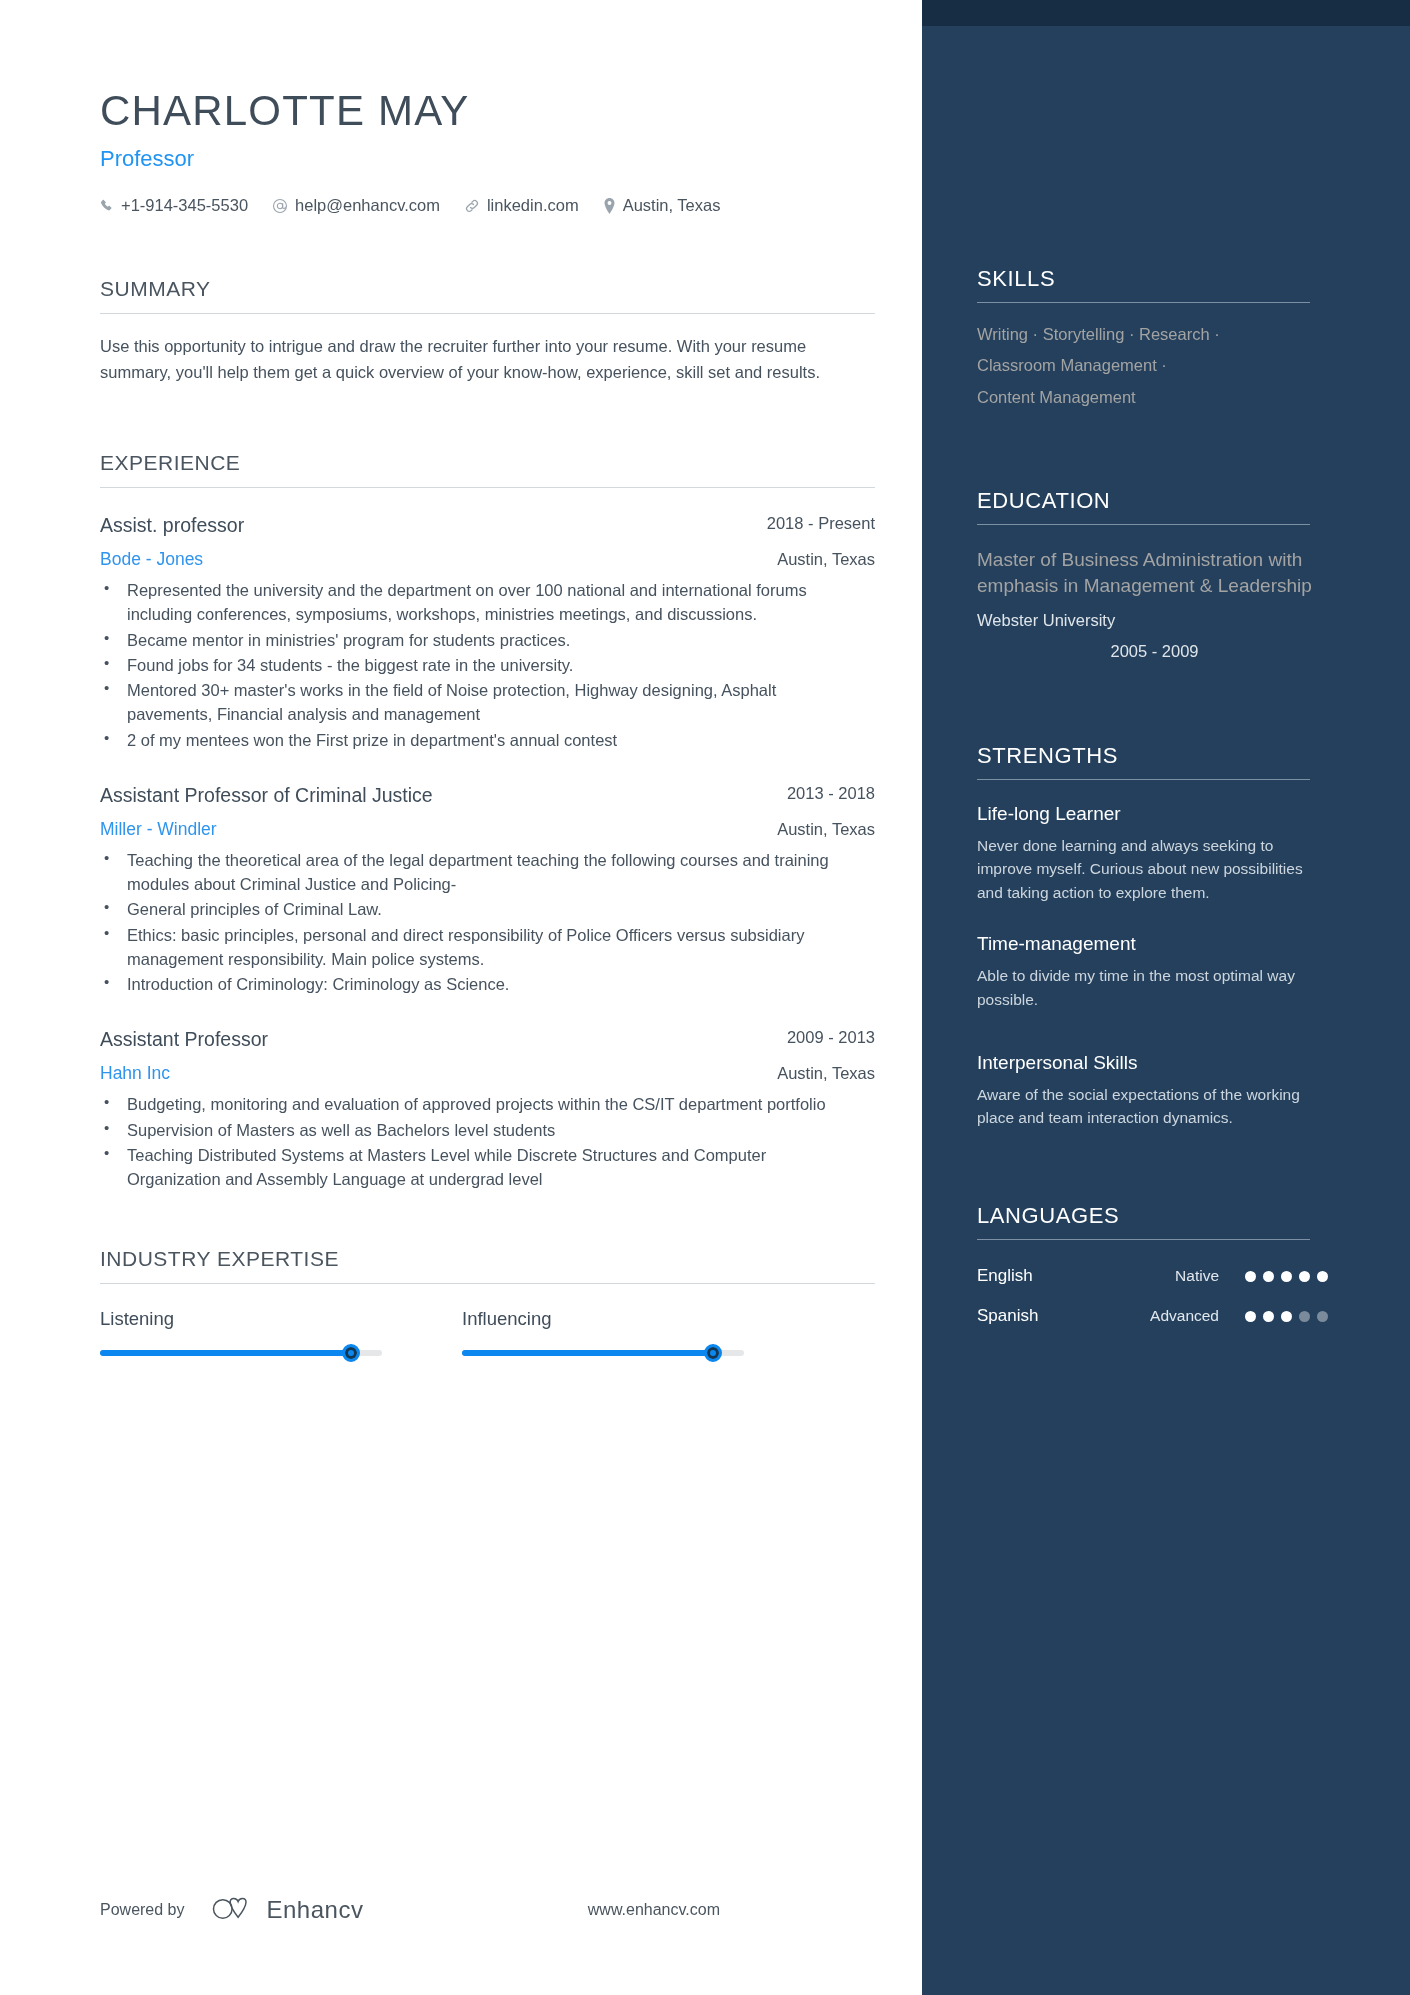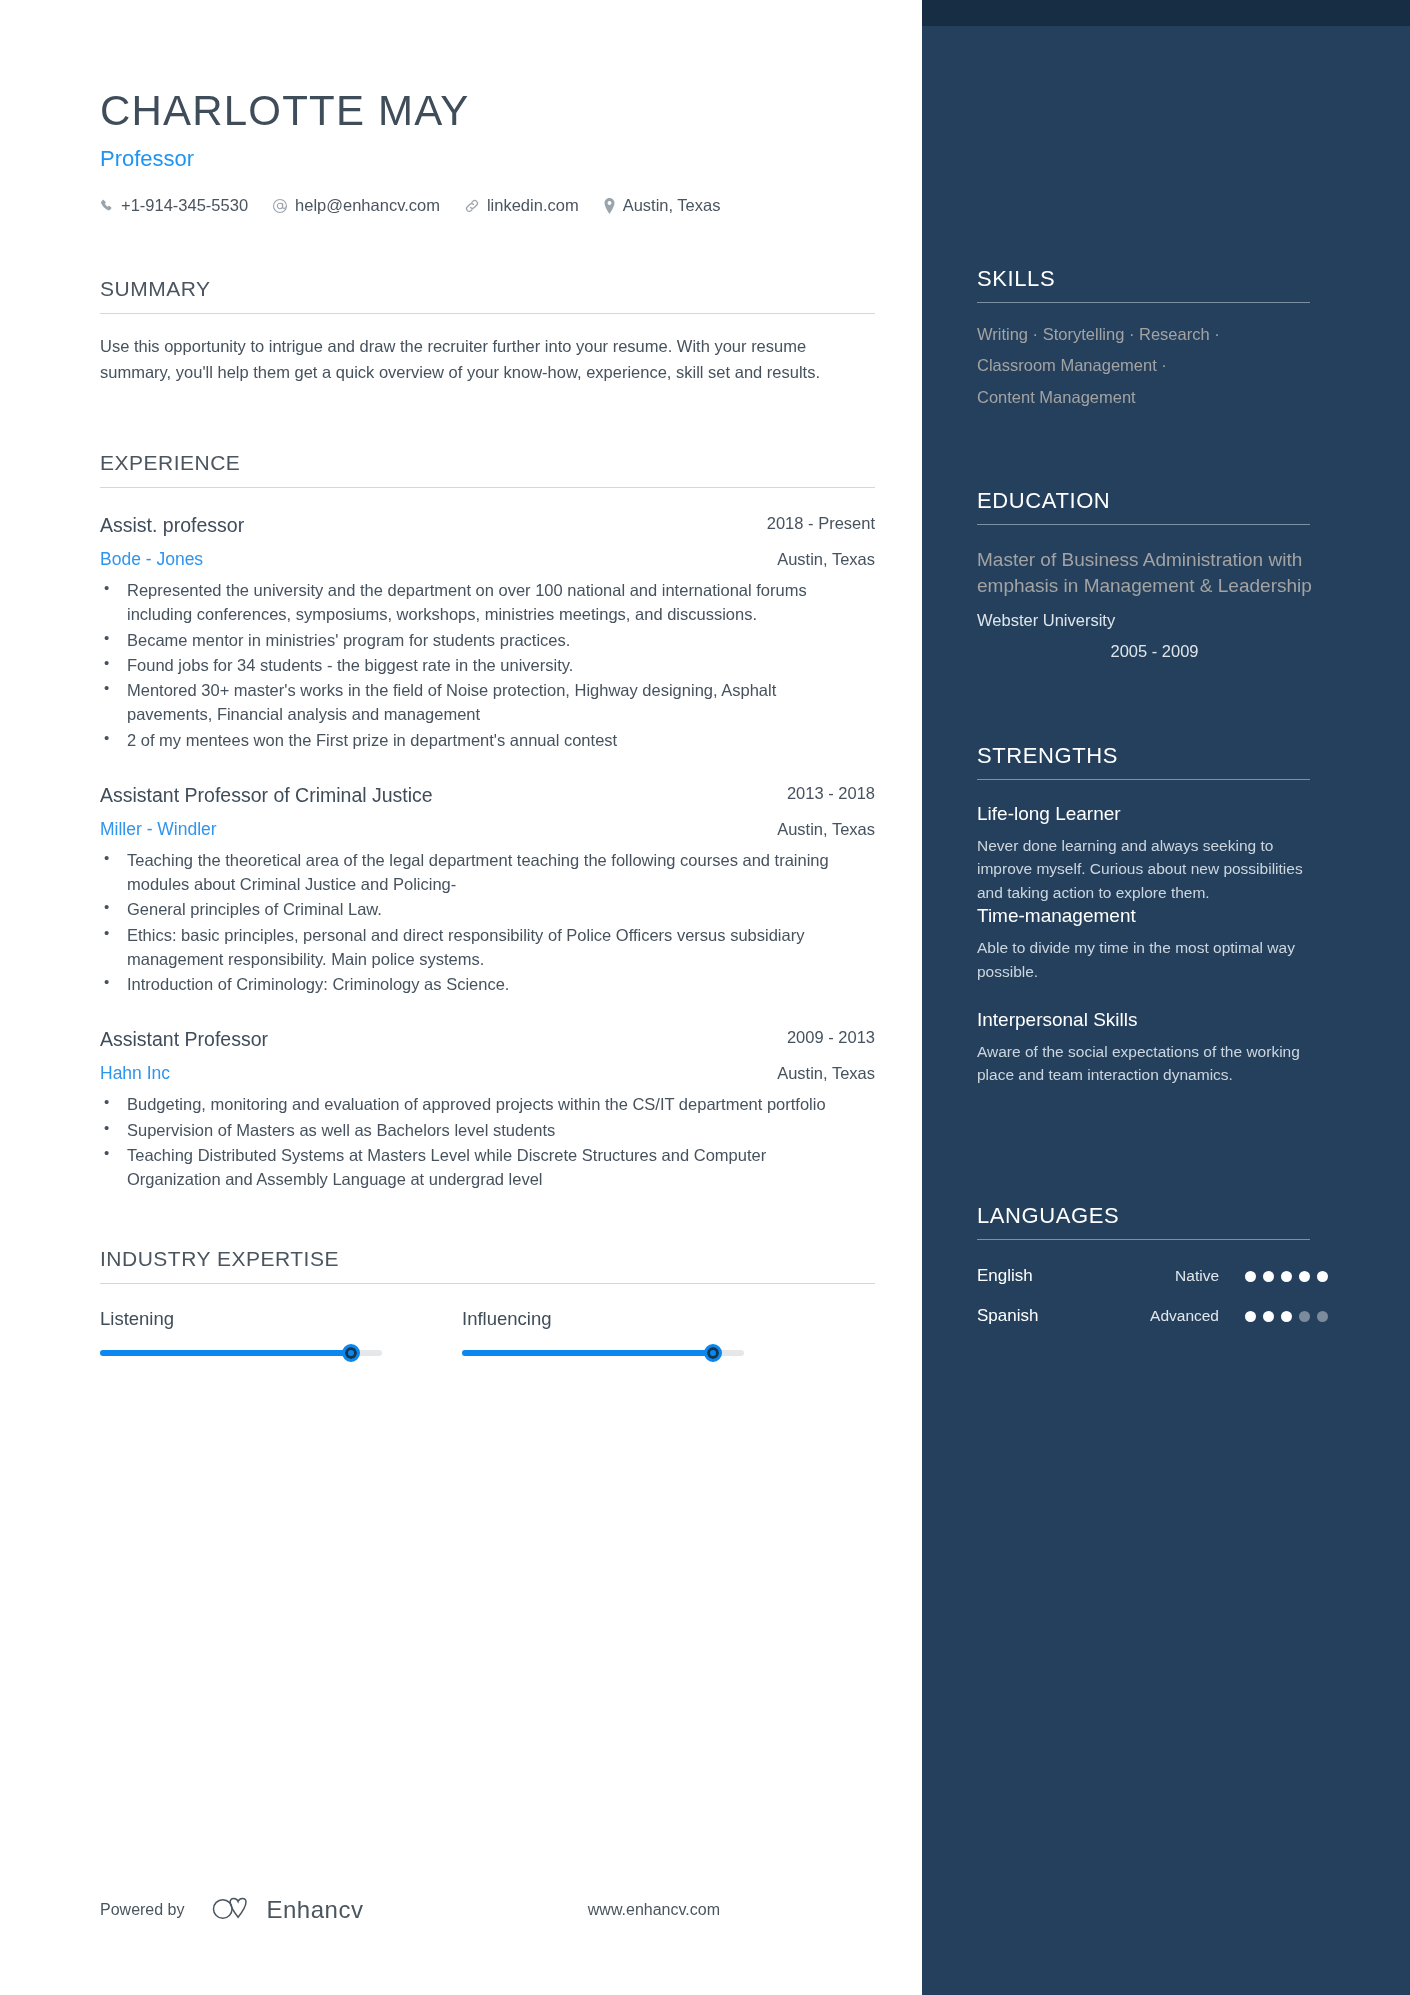--- a/index.html
+++ b/index.html
@@ -337,25 +337,25 @@
     </div>
 
     <div class="sidebar-inner" style="top:745px;position:absolute;">
       <div class="side-heading">STRENGTHS</div>
       <div class="side-rule"></div>
 
       <div style="margin-top:22px;">
         <div class="strength-title">Life-long Learner</div>
         <div class="strength-desc">Never done learning and always seeking to improve myself. Curious about new possibilities and taking action to explore them.</div>
       </div>
-      <div style="">
+      <div style="margin-top:28px;">
         <div class="strength-title">Time-management</div>
         <div class="strength-desc">Able to divide my time in the most optimal way possible.</div>
       </div>
-      <div style="margin-top:25px;">
+      <div style="margin-top:40px;">
         <div class="strength-title">Interpersonal Skills</div>
         <div class="strength-desc">Aware of the social expectations of the working place and team interaction dynamics.</div>
       </div>
     </div>
 
     <div class="sidebar-inner" style="top:1205px;position:absolute;">
       <div class="side-heading">LANGUAGES</div>
       <div class="side-rule"></div>
 
       <div style="margin-top:16px;">

